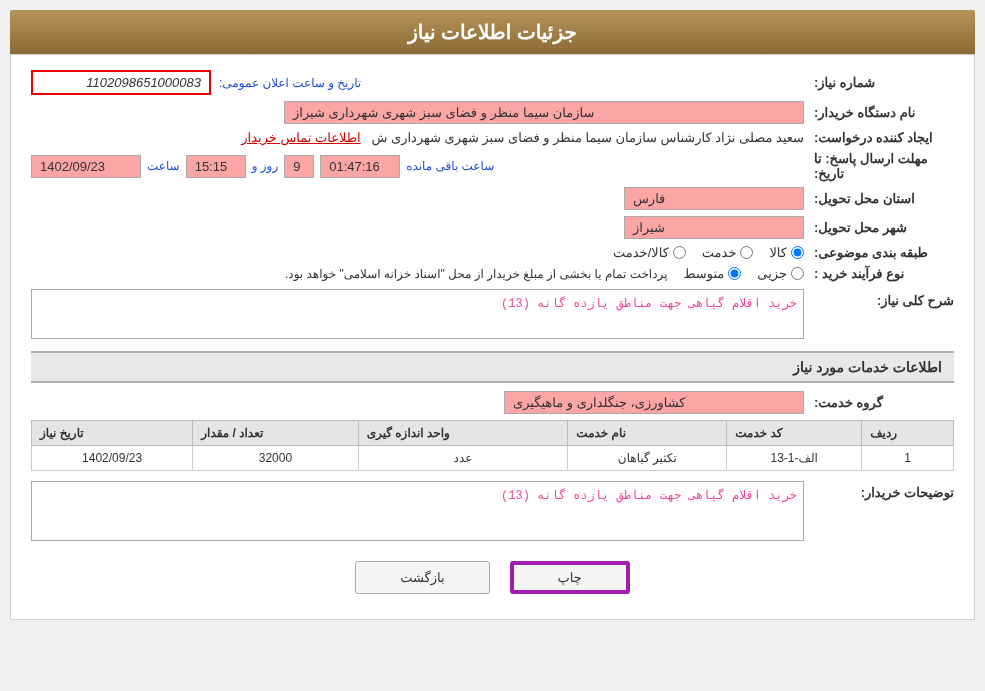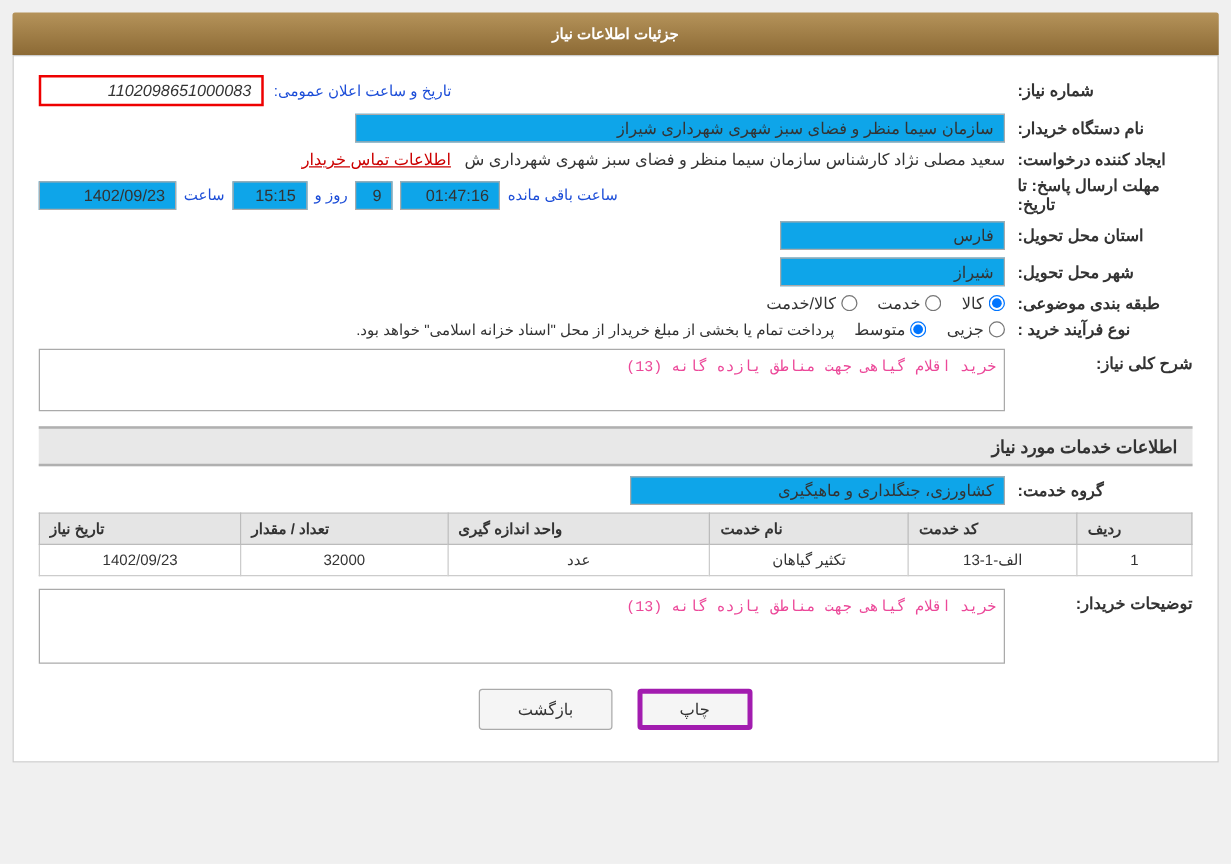--- a/index.html
+++ b/index.html
@@ -14,35 +14,35 @@
       width: 985px;
       min-height: 691px;
       background: #f0f0f0;
       padding: 10px;
     }
     .header-bar {
       background: linear-gradient(to bottom, #b5935a, #8c6a35);
       color: white;
       text-align: center;
       padding: 10px 20px;
-      font-size: 12px;
+      font-size: 20px;
       font-weight: bold;
       border-radius: 2px 2px 0 0;
       margin-bottom: 0;
     }
     .main-card {
       background: #fff;
       border: 1px solid #ccc;
       padding: 15px 20px;
     }
     .value-box {
       border: 1px solid #aaa;
-      background: #0ea5e9;
+      background: #fca5a5;
       padding: 3px 8px;
-      text-align: right;
+      text-align: left;
       min-height: 22px;
       display: inline-block;
     }
     .highlight-box {
       border: 2px solid #e00;
       background: #fff;
       padding: 3px 8px;
       text-align: right;
       display: inline-block;
       min-height: 22px;
@@ -108,21 +108,21 @@
       color: #ec4899;
     }
     .btn-row {
       display: flex;
       justify-content: center;
       gap: 20px;
       margin-top: 20px;
       padding-bottom: 10px;
     }
     .btn {
-      padding: 5px 30px;
+      padding: 5px 44px;
       font-size: 13px;
       font-family: Tahoma, Arial, sans-serif;
       cursor: pointer;
       border-radius: 3px;
     }
     .btn-print {
       background: #f5f5f5;
       border: 4px solid #a21caf;
       color: #333;
     }

